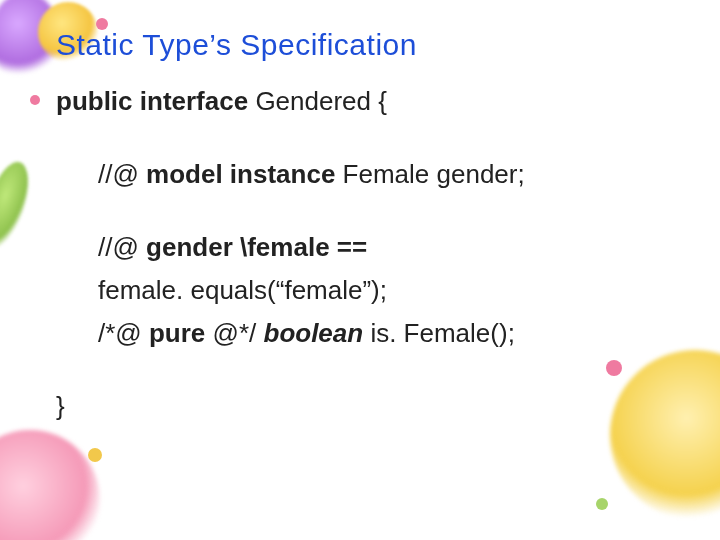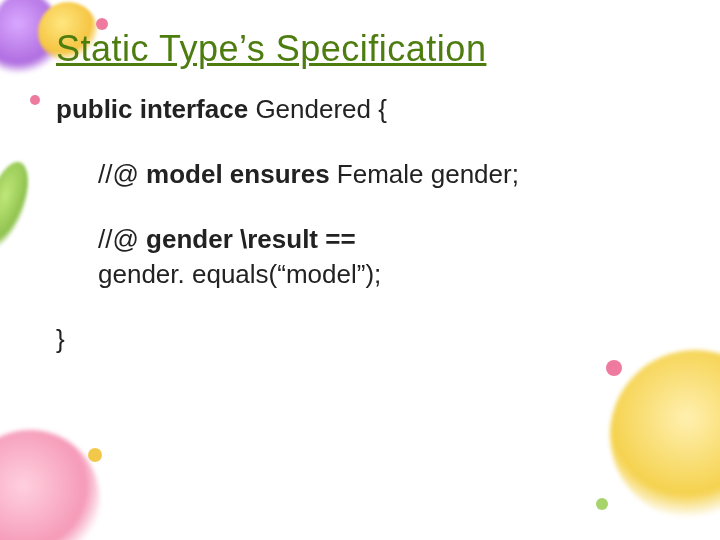--- a/index.html
+++ b/index.html
@@ -7,39 +7,38 @@
     width:720px;height:540px;
     font-family:Verdana,Geneva,sans-serif;
     background:#ffffff;
     position:relative;
     overflow:hidden;
   }
   .bg{position:absolute;inset:0;z-index:0;}
   .blob{position:absolute;border-radius:50%;}
   .content{position:relative;z-index:1;padding:28px 44px 0 56px;}
   .title{
-    font-size:36px;
-    color:#4d7c0f;
+    font-size:30px;
+    color:#1d4ed8;
     font-family:Verdana,Geneva,sans-serif;
     margin:0 0 22px 0;
     font-weight:normal;
     letter-spacing:0.5px;
-    text-decoration:underline;
   }
   .code{
     font-size:26px;
     line-height:1.35;
     color:#222;
     font-family:Verdana,Geneva,sans-serif;
   }
   .kw{font-weight:bold;}
   .ital{font-style:italic;}
   .indent{margin-left:42px;}
   .gap{height:30px;}
-  .row{white-space:nowrap;}
+  .row{white-space:nowrap;margin-top:8px;}
 </style>
 </head>
 <body>
 
 <div class="bg" aria-hidden="true">
 
   <div class="blob" style="width:70px;height:90px;left:-10px;top:-8px;background:radial-gradient(circle at 40% 35%,#d9a8ff 0%,#b06de0 55%,rgba(176,109,224,0) 70%);filter:blur(2px);"></div>
   <div class="blob" style="width:60px;height:60px;left:38px;top:2px;background:radial-gradient(circle at 40% 35%,#ffe680 0%,#f5c542 55%,rgba(245,197,66,0) 72%);filter:blur(1.5px);"></div>
   <div class="blob" style="width:12px;height:12px;left:96px;top:18px;background:#ef7aa0;"></div>
   <div class="blob" style="width:10px;height:10px;left:30px;top:95px;background:#ef7aa0;"></div>
@@ -58,30 +57,33 @@
   <h1 class="title">Static Type’s Specification</h1>
 
   <div class="code">
     <div class="row">
       <span class="kw">public interface</span><span> Gendered {</span>
     </div>
 
     <div class="gap"></div>
 
     <div class="row indent">
-      <span>//@ </span><span class="kw">model ensures</span><span> Female gender;</span>
+      <span>//@ </span><span class="kw">model instance</span><span> Female gender;</span>
     </div>
 
     <div class="gap"></div>
 
     <div class="row indent">
-      <span>//@ </span><span class="kw">gender</span><span class="kw"> \result == </span>
+      <span>//@ </span><span class="kw">gender</span><span class="kw"> \female == </span>
     </div>
     <div class="row indent">
-      <span>gender. equals(“model”);</span>
+      <span>female. equals(“female”);</span>
+    </div>
+    <div class="row indent">
+      <span>/*@ </span><span class="kw">pure</span><span> @*/ </span><span class="kw ital">boolean</span><span> is. Female();</span>
     </div>
 
     <div class="gap"></div>
 
     <div class="row">
       <span>}</span>
     </div>
   </div>
 </div>
 

